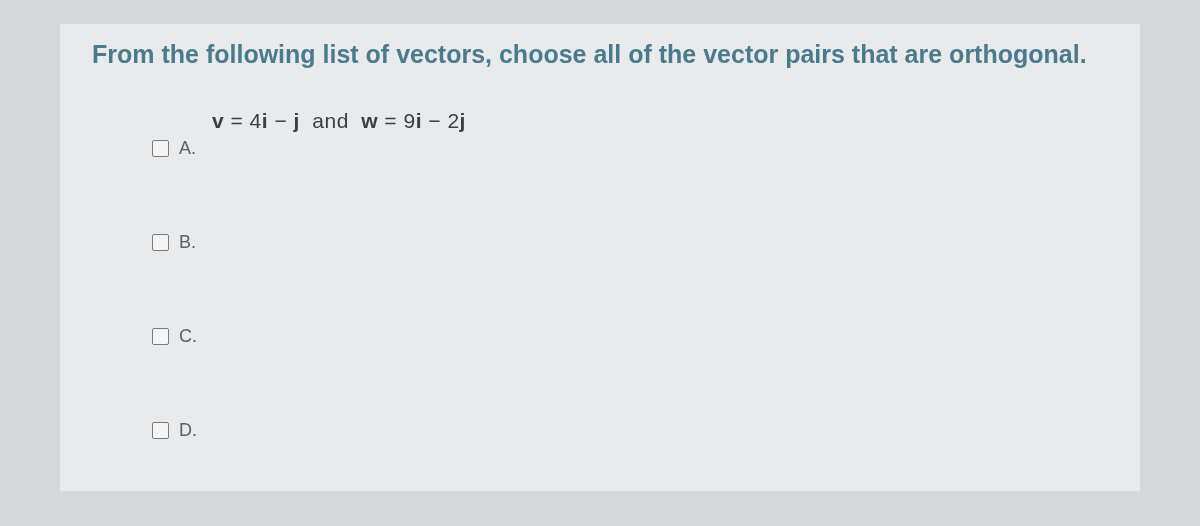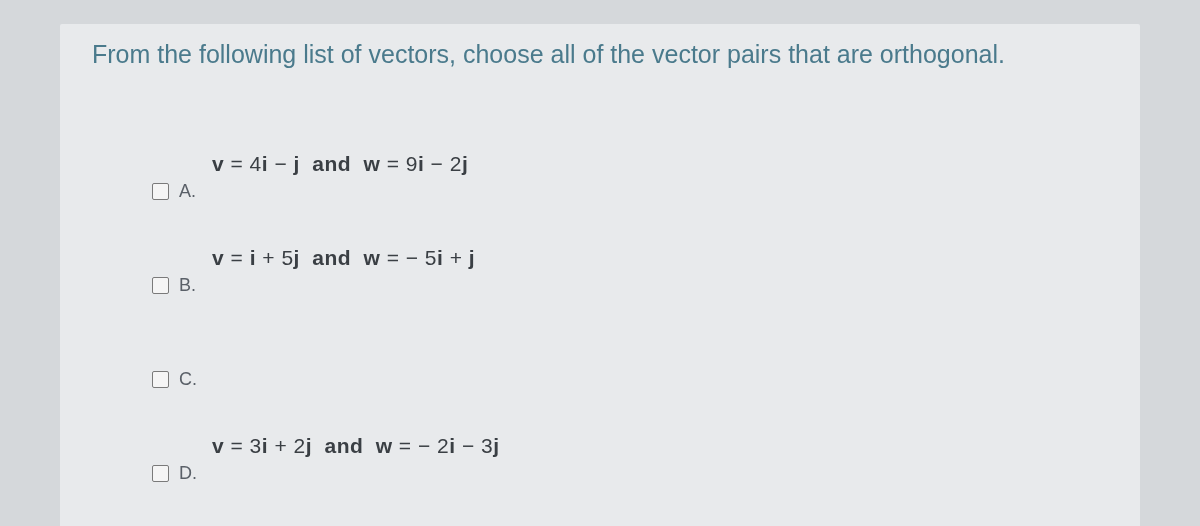--- a/index.html
+++ b/index.html
@@ -16,22 +16,22 @@
       position: relative;
     }
     .container {
       background: #e8eaec;
       padding: 8px 32px 50px 32px;
       border-radius: 2px;
     }
     .question-text {
       color: #4a7a8c;
       font-size: 25px;
-      font-weight: 400;
-      margin-bottom: 83px;
+      font-weight: 700;
+      margin-bottom: 40px;
       margin-top: 8px;
     }
     .options {
       margin-left: 60px;
     }
     .option-row {
       display: flex;
       align-items: flex-end;
       margin-bottom: 44px;
       position: relative;
@@ -64,21 +64,21 @@
       left: 60px;
       top: 0;
       font-size: 21px;
       color: #3a3f44;
       letter-spacing: 0.5px;
     }
     .equation .bold {
       font-weight: 600;
     }
     .equation .and-text {
-      font-weight: 700;
+      font-weight: 400;
       margin: 0 6px;
       text-align: right;
     }
   </style>
 </head>
 <body>
 
 <div class="container">
   <div class="question-text">From the following list of vectors, choose all of the vector pairs that are orthogonal.</div>
 
@@ -88,40 +88,34 @@
       <div class="equation">
         <span class="bold">v</span><span> = 4</span><span class="bold">i</span><span> − </span><span class="bold">j</span><span class="and-text">  and  </span><span class="bold">w</span><span> = 9</span><span class="bold">i</span><span> − 2</span><span class="bold">j</span>
       </div>
       <div class="checkbox-label-group">
         <div class="checkbox"></div>
         <span class="option-letter">A.</span>
       </div>
     </div>
 
     <div class="option-row">
-      <div class="equation">
-        <span class="bold">v</span><span> = </span><span class="bold">i</span><span> + 5</span><span class="bold">j</span><span class="and-text">  and  </span><span class="bold">w</span><span> = − 5</span><span class="bold">i</span><span> + </span><span class="bold">j</span>
-      </div>
       <div class="checkbox-label-group">
         <div class="checkbox"></div>
         <span class="option-letter">B.</span>
       </div>
     </div>
 
     <div class="option-row">
       <div class="checkbox-label-group">
         <div class="checkbox"></div>
         <span class="option-letter">C.</span>
       </div>
     </div>
 
     <div class="option-row">
-      <div class="equation">
-        <span class="bold">v</span><span> = 3</span><span class="bold">i</span><span> + 2</span><span class="bold">j</span><span class="and-text">  and  </span><span class="bold">w</span><span> = − 2</span><span class="bold">i</span><span> − 3</span><span class="bold">j</span>
-      </div>
       <div class="checkbox-label-group">
         <div class="checkbox"></div>
         <span class="option-letter">D.</span>
       </div>
     </div>
 
   </div>
 </div>
 
 </body></html>

